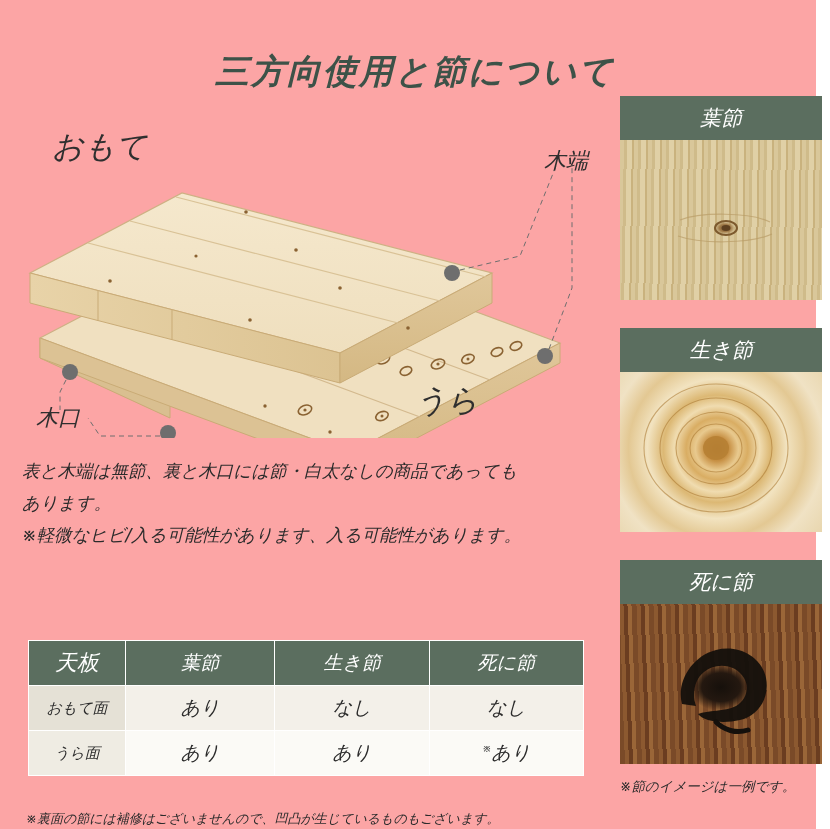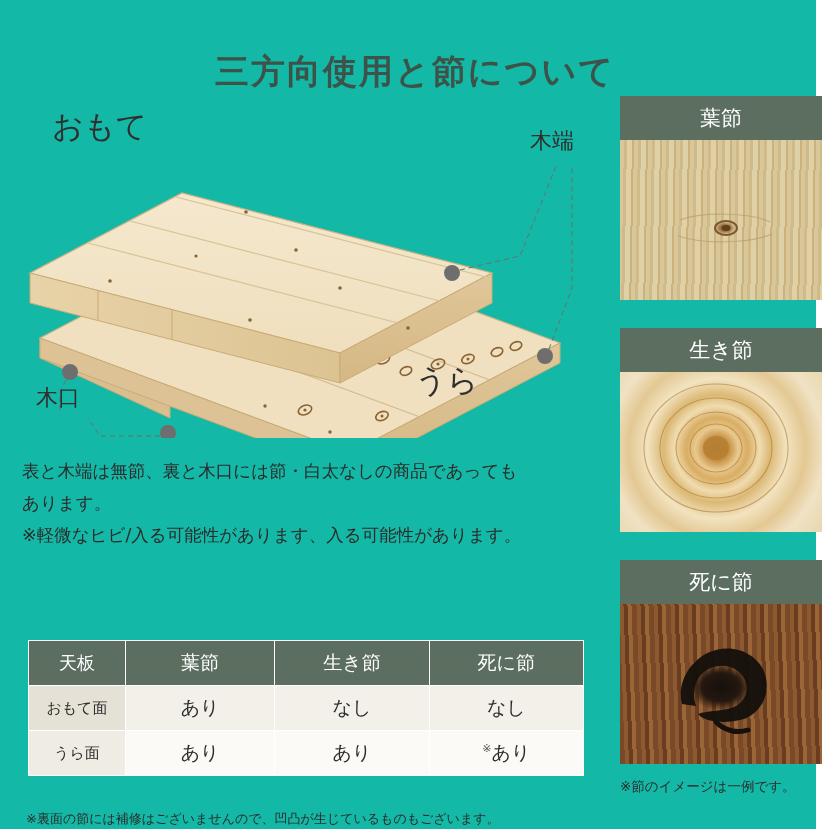--- a/index.html
+++ b/index.html
@@ -12,21 +12,22 @@
     background: #ffffff;
     font-family: "Liberation Sans", sans-serif;
     color: #333333;
     overflow: hidden;
     position: relative;
   }
   #page {
     position: relative;
     width: 816px;
     height: 829px;
-    background: #14b8a6;
+    background: #fca5a5;
+    font-style: italic;
   }
 
   
   .title {
     position: absolute;
     left: 0;
     top: 26px;
     width: 830px;
     text-align: center;
     font-size: 34px;
@@ -51,24 +52,25 @@
     width: 612px;
     height: 350px;
   }
 
   .lbl {
     position: absolute;
     font-size: 28px;
     color: #2f2f2f;
     font-family: "DejaVu Sans", "Liberation Sans", sans-serif;
     white-space: nowrap;
+    margin-top: 20px;
   }
   .lbl-omote { left: 52px; top: 18px; font-size: 31px; }
   .lbl-ura   { left: 415px; top: 272px; font-size: 31px; }
-  .lbl-kobashi { left: 530px; top: 38px; font-size: 22px; }
+  .lbl-kobashi { left: 544px; top: 38px; font-size: 22px; }
   .lbl-koguchi { left: 36px; top: 295px; font-size: 22px; }
 
   
   .body-text {
     position: absolute;
     left: 22px;
     top: 368px;
     width: 580px;
     font-size: 17.5px;
     line-height: 1.82;
@@ -103,21 +105,21 @@
     font-weight: normal;
   }
   table.knot-table thead th {
     background: #5b6e5f;
     color: #ffffff;
     font-size: 19px;
     height: 42px;
   }
   table.knot-table thead th.first-col {
     background: #5b6e5f;
-    font-size: 18px;
+    font-size: 22px;
   }
   table.knot-table tbody td {
     height: 42px;
     font-size: 19px;
     background: #f3f0e9;
     color: #2b2b2b;
   }
   table.knot-table tbody td.rowhead {
     background: #e5e1d6;
     font-size: 15px;

